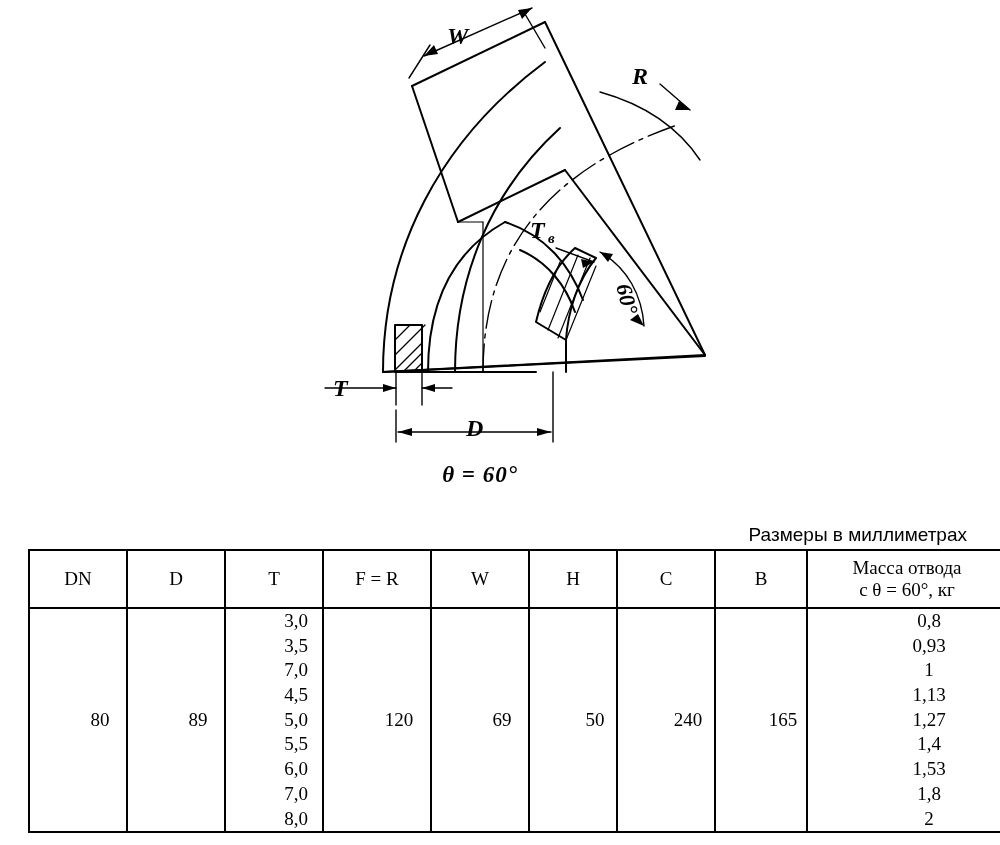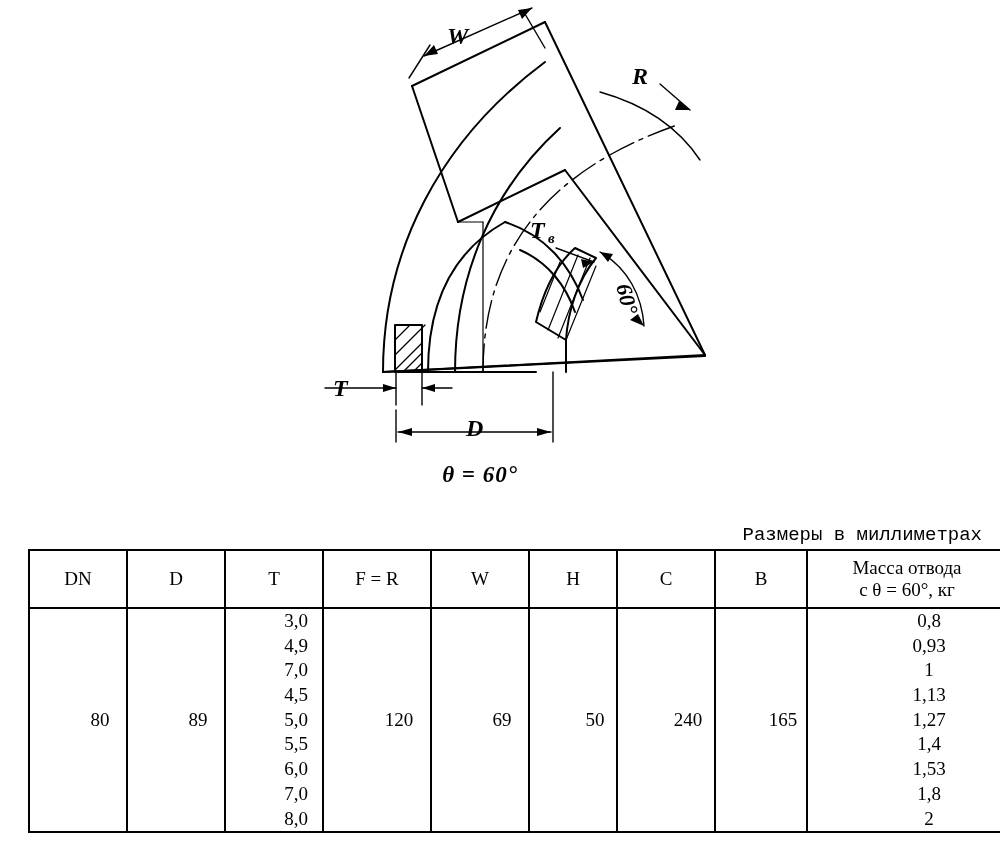--- a/index.html
+++ b/index.html
@@ -53,23 +53,23 @@
     width: 960px;
     text-align: center;
     font-family: "Liberation Serif", serif;
     font-style: italic;
     font-weight: bold;
     font-size: 23px;
     letter-spacing: 1px;
   }
   .units-note {
     position: absolute;
-    right: 18px;
+    right: 33px;
     top: 524px;
-    font-family: Liberation Mono, monospace;
+    font-family: Liberation Sans, sans-serif;
     font-size: 19px;
     margin-left: 46px;
   }
   #spec-table {
     position: absolute;
     left: 28px;
     top: 549px;
     width: 980px;
     border-collapse: collapse;
     table-layout: fixed;
@@ -247,21 +247,21 @@
       </th>
     </tr>
   </thead>
   <tbody>
     <tr>
       <td>80</td>
       <td>89</td>
       <td>
           <span class="stack" id="t-stack">
             <div>3,0</div>
-            <div>4,9</div>
+            <div>3,5</div>
             <div>7,0</div>
             <div>4,5</div>
             <div>5,0</div>
             <div>5,5</div>
             <div>6,0</div>
             <div>7,0</div>
             <div>8,0</div>
           </span>
         </td>
       <td>120</td>

